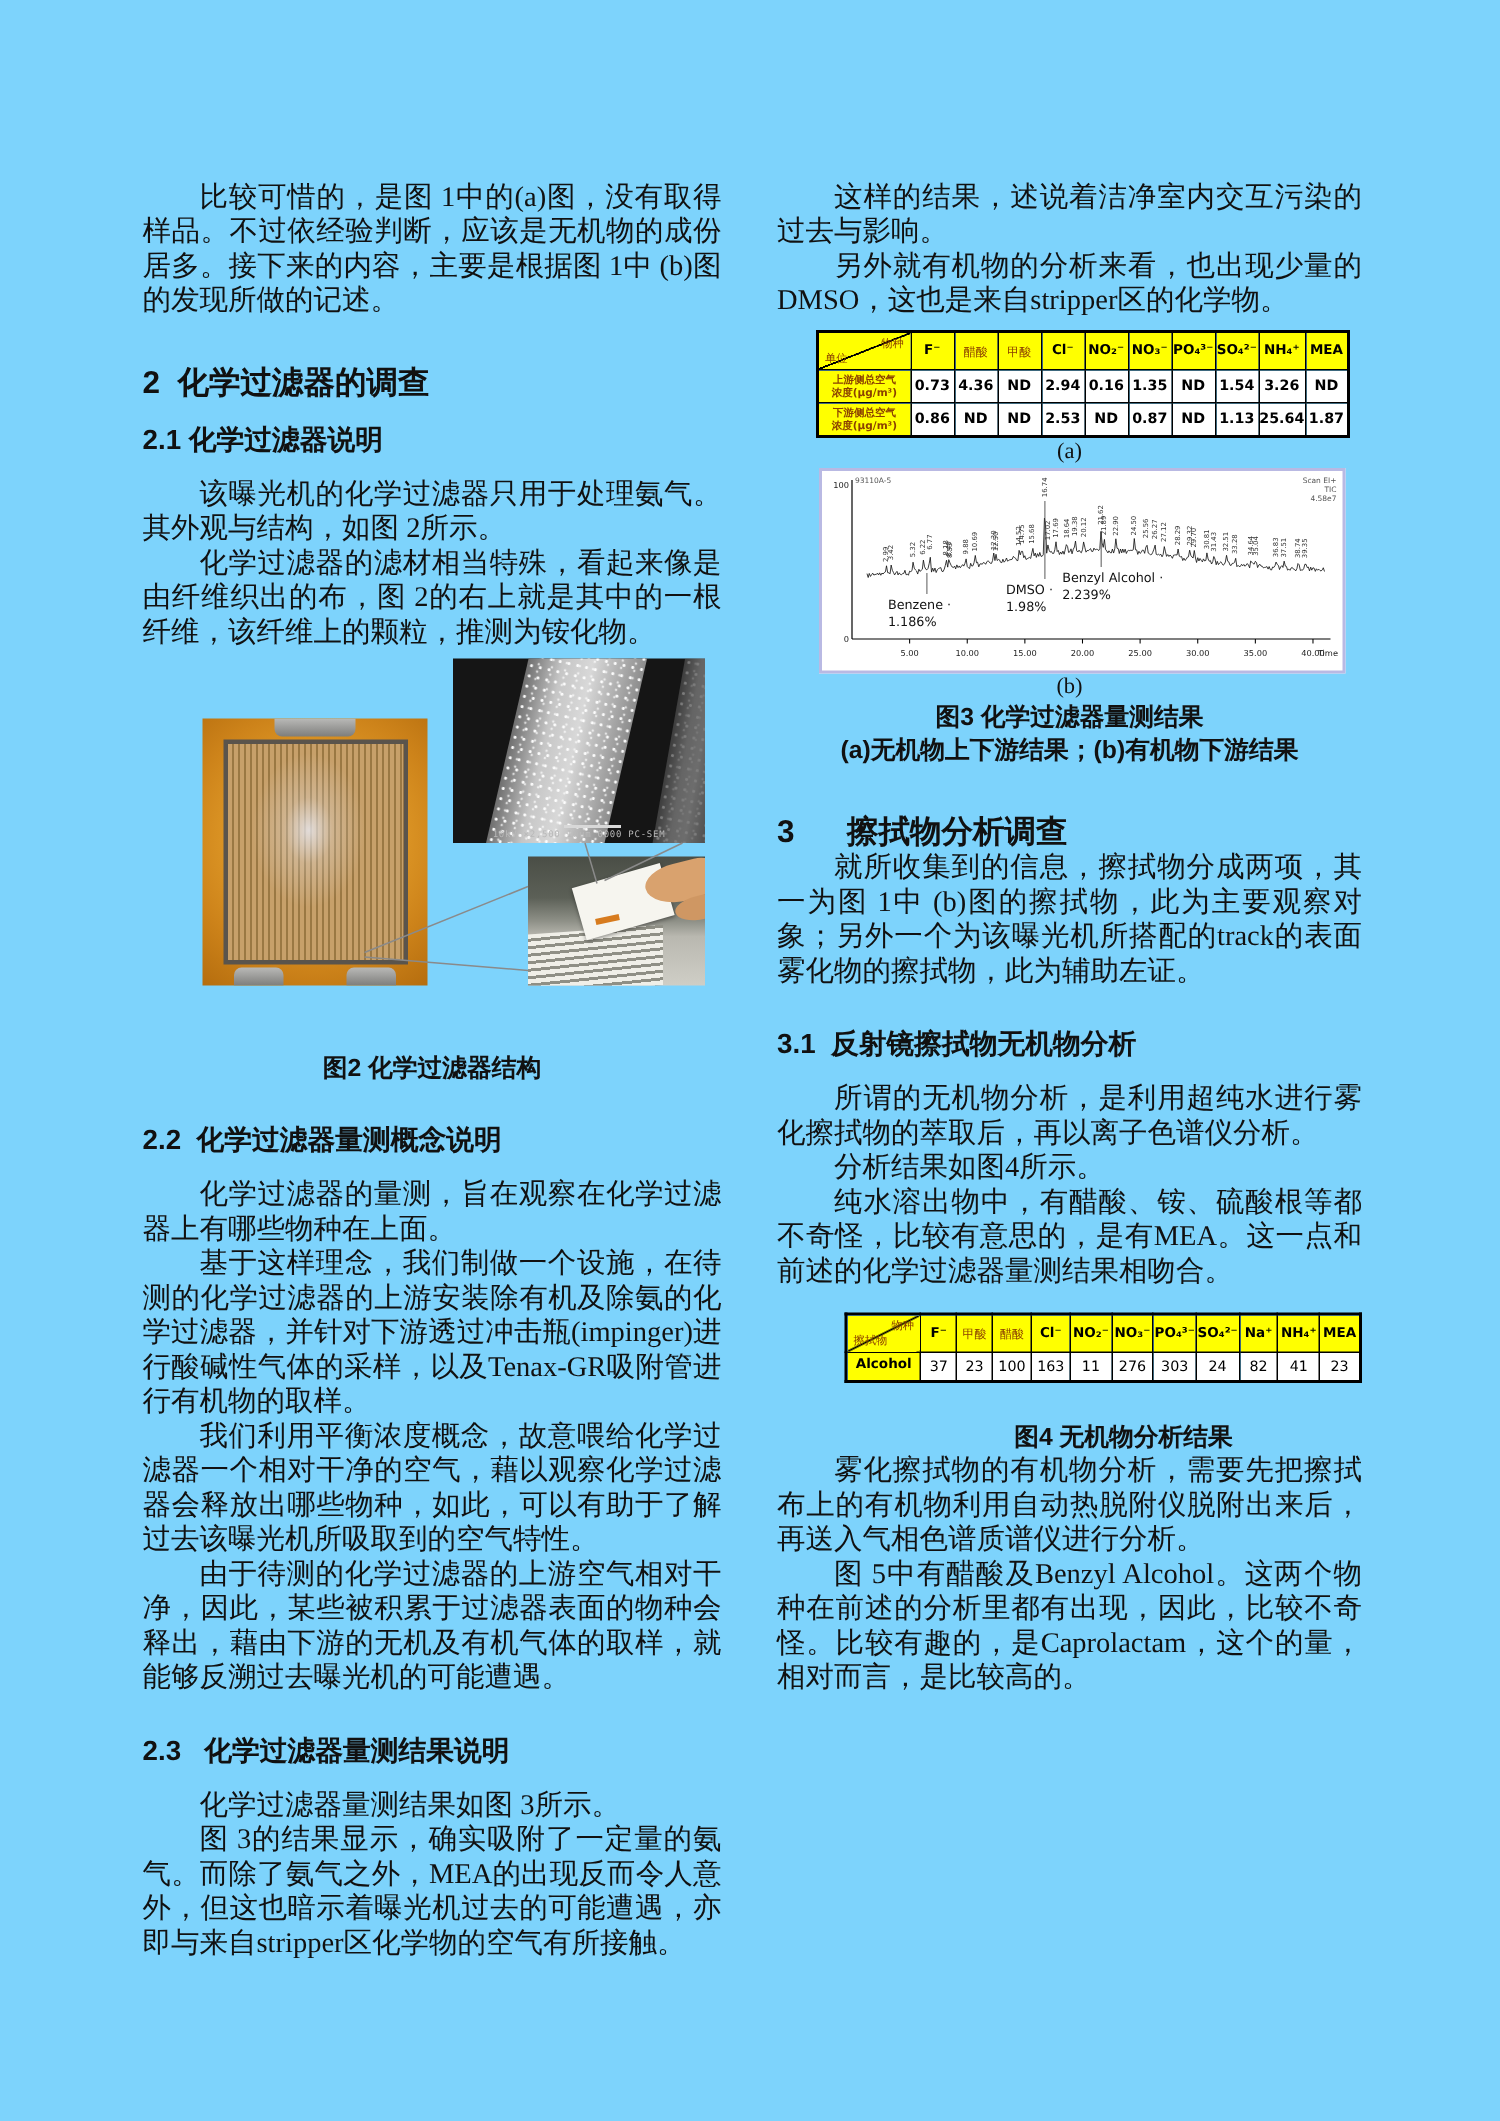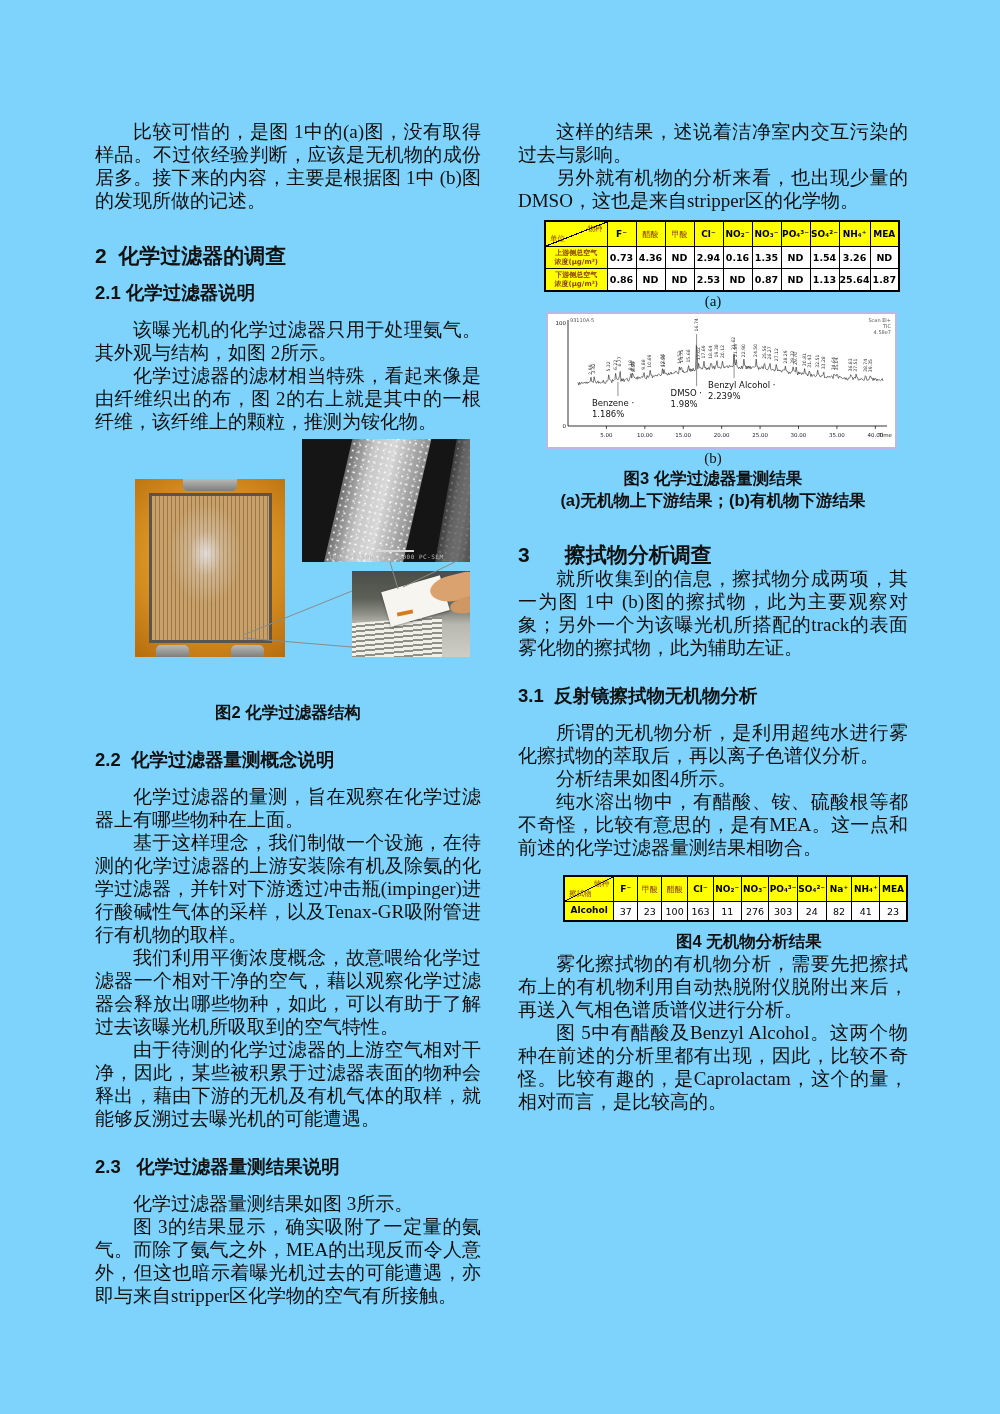--- a/index.html
+++ b/index.html
@@ -80,21 +80,21 @@
   .ax{font:5.5px "DejaVu Sans",sans-serif;fill:#222;}
   .meta{font:5px "DejaVu Sans",sans-serif;fill:#555;}
   .pk{font:4.6px "DejaVu Sans",sans-serif;fill:#333;}
   .ann{font:8.5px "DejaVu Sans",sans-serif;fill:#111;}
   .fig3 .fig-caption:first-of-type{margin-top:20px;}
 
   .fig4{margin-top:16px;}
   .unit-label{width:372px;margin-left:45px;text-align:right;font-size:13px;line-height:16px;
      color:#8b4000;text-decoration:underline;}
   .fig4 .dtable{margin-top:4px;}
-  .fig4 .fig-caption{margin-top:8px;width:372px;margin-left:45px;}
+  .fig4 .fig-caption{margin-top:25px;width:372px;margin-left:45px;}
 </style>
 </head>
 <body>
 
 <div class="page">
 
   <div class="col col-left">
     <p class="body">比较可惜的，是图 1中的(a)图，没有取得样品。不过依经验判断，应该是无机物的成份居多。接下来的内容，主要是根据图 1中 (b)图的发现所做的记述。</p>
 
     <h2 class="h-sec">2  化学过滤器的调查</h2>

